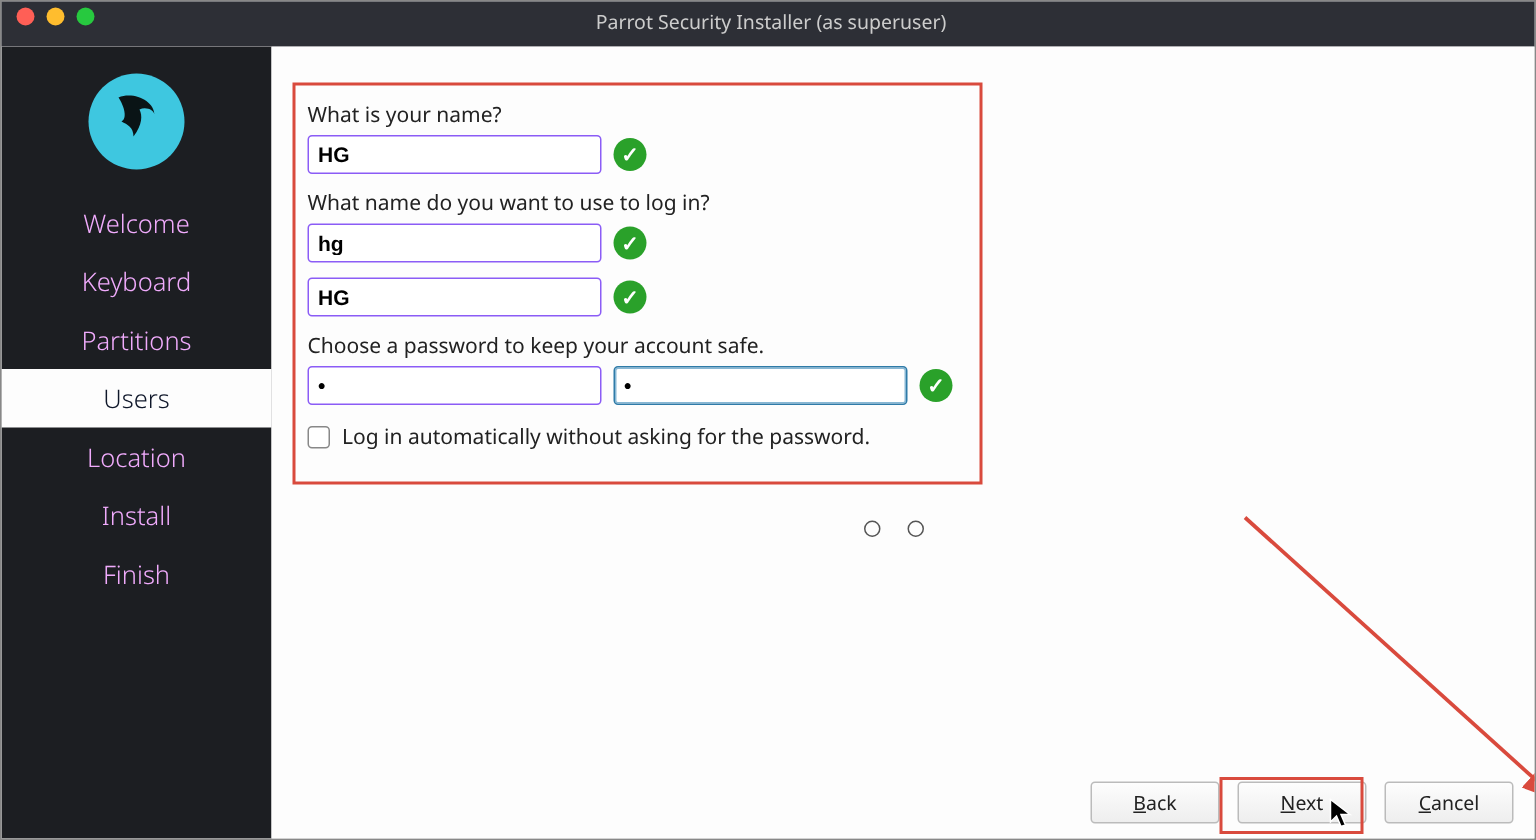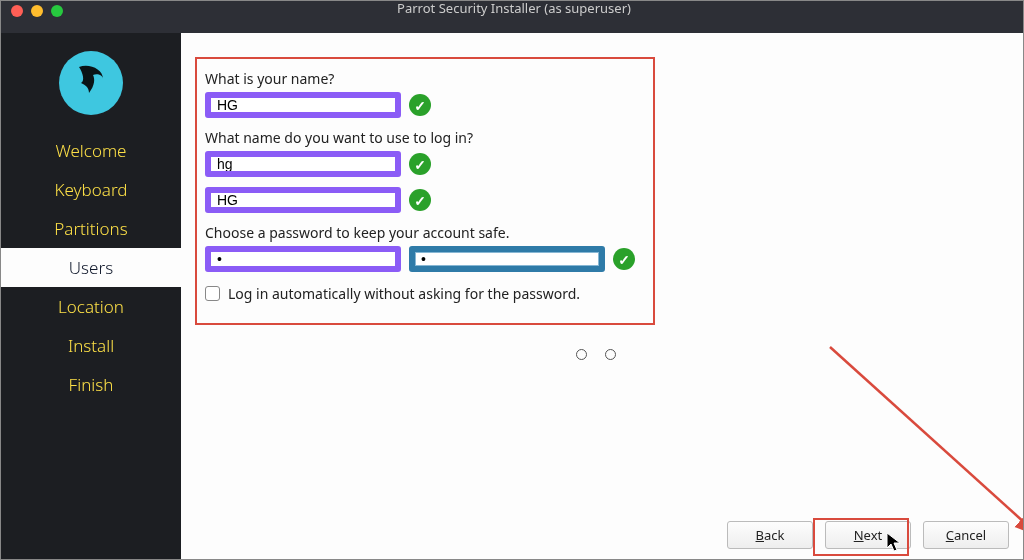--- a/index.html
+++ b/index.html
@@ -18,22 +18,22 @@
     height: 560px;
     background: #fdfdfd;
     display: flex;
     flex-direction: column;
     border: 1px solid #888;
   }
   .titlebar {
     height: 30px;
     background: #2d2f36;
     display: flex;
-    align-items: flex-end;
-    padding: 16px 10px;
+    align-items: flex-start;
+    padding: 4px 10px;
     color: #ccc;
     font-size: 13px;
   }
   .window-controls {
     display: flex;
     gap: 8px;
   }
   .wc-dot {
     width: 12px; height: 12px; border-radius: 50%;
   }
@@ -66,21 +66,21 @@
     align-items: center;
     justify-content: center;
     margin-bottom: 16px;
   }
   .step {
     width: 100%;
     padding: 8px 0;
     text-align: center;
     font-size: 17px;
     font-weight: 300;
-    color: #fde047;
+    color: #f0abfc;
     cursor: pointer;
   }
   .step.active {
     background: #fdfdfd;
     color: #0f172a;
   }
   .main {
     flex: 1;
     position: relative;
     background: #fdfdfd;
@@ -90,25 +90,26 @@
     border: 2px solid #d94a3d;
     padding: 10px 12px 20px 8px;
     width: 460px;
     position: relative;
   }
   .field-group { margin-bottom: 10px; }
   .field-label { margin-bottom: 4px; font-size: 14px; }
   .field-row { display: flex; align-items: center; gap: 8px; }
   input[type=text], input[type=password] {
     height: 26px;
-    border: 6px solid #8b5cf6;
+    border: 1px solid #8b5cf6;
     border-radius: 3px;
     padding: 2px 6px;
     font-size: 14px;
     background: #fff;
+    font-weight: bold;
   }
   input.focused { border-color: #2f7ba8; box-shadow: 0 0 0 1px #87b7d4 inset; }
   .name-input, .login-input, .host-input { width: 196px; }
   .pw-input { width: 196px; }
   .check-circle {
     width: 22px; height: 22px; border-radius: 50%;
     background: #2aa12a;
     display: flex; align-items: center; justify-content: center;
     color: #fff; font-size: 14px; font-weight: bold;
   }

